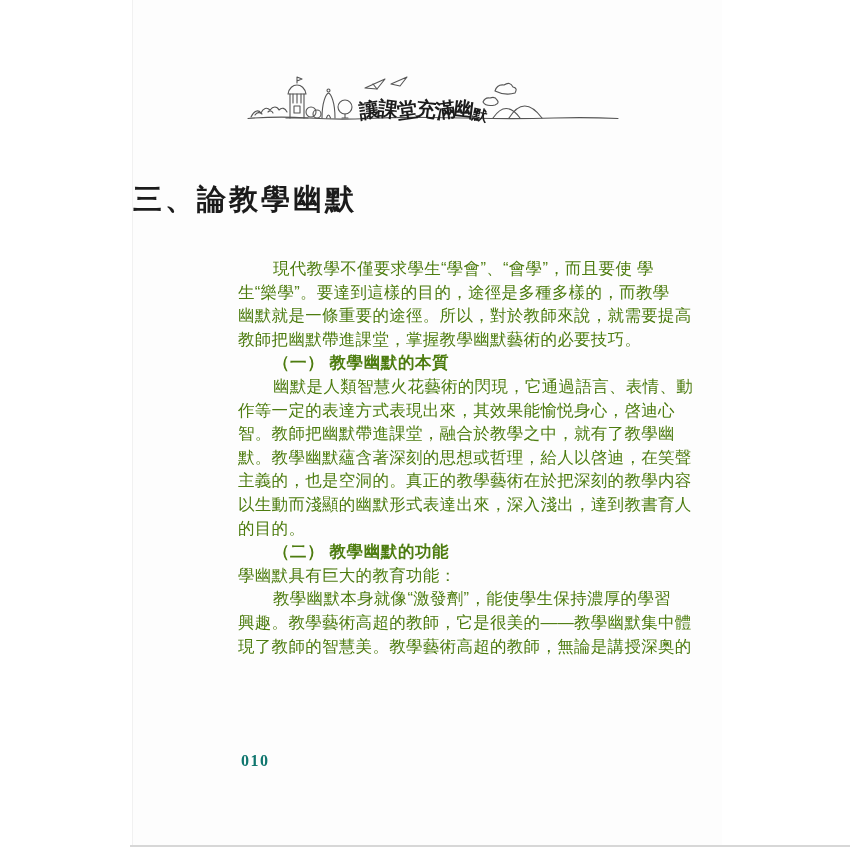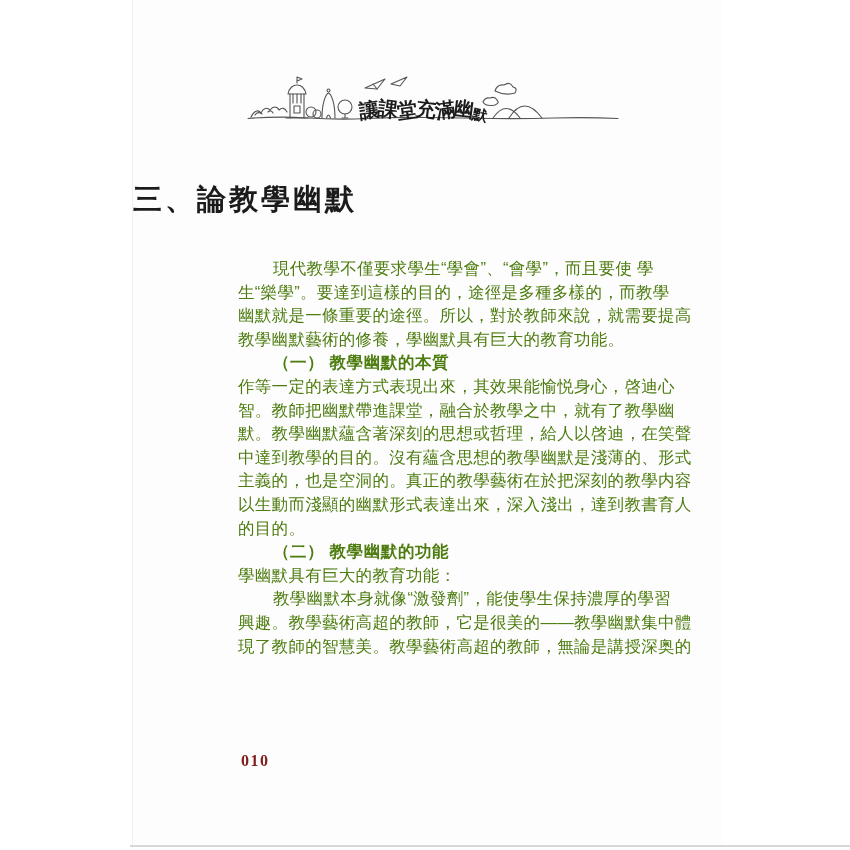--- a/index.html
+++ b/index.html
@@ -76,21 +76,21 @@
   .tline.heading { text-indent: 35px; font-weight: bold; letter-spacing: 0.6px; }
 
   
   .page-number {
     position: absolute;
     left: 108px; top: 752px;
     font-family: "Liberation Serif", serif;
     font-weight: bold;
     font-size: 16px;
     letter-spacing: 1.5px;
-    color: #7f1d1d;
+    color: #0f766e;
   }
 </style>
 </head>
 <body>
 
 <div class="scan-page">
 
   <div class="banner">
     <svg width="372" height="52" viewBox="0 0 372 52" fill="none" stroke="#555555" stroke-width="1.1" stroke-linecap="round" stroke-linejoin="round">
 
@@ -146,26 +146,26 @@
     </svg>
     <span class="banner-slogan"><span class="bch">讓</span><span class="bch">課</span><span class="bch">堂</span><span class="bch">充</span><span class="bch">滿</span><span class="bch">幽</span><span class="bch">默</span></span>
   </div>
 
   <div class="chapter-title">三、論教學幽默</div>
 
   <div class="body-text">
     <div class="tline indent">現代教學不僅要求學生“學會”、“會學”，而且要使 學</div>
     <div class="tline">生“樂學”。要達到這樣的目的，途徑是多種多樣的，而教學</div>
     <div class="tline">幽默就是一條重要的途徑。所以，對於教師來說，就需要提高</div>
-    <div class="tline">教學幽默藝術的修養，學幽默具有巨大的教育功能。</div>
+    <div class="tline">教師把幽默帶進課堂，掌握教學幽默藝術的必要技巧。</div>
     <div class="tline heading">（一） 教學幽默的本質</div>
+    <div class="tline indent">幽默是人類智慧火花藝術的閃現，它通過語言、表情、動</div>
     <div class="tline">作等一定的表達方式表現出來，其效果能愉悦身心，啓迪心</div>
     <div class="tline">智。教師把幽默帶進課堂，融合於教學之中，就有了教學幽</div>
     <div class="tline">默。教學幽默蘊含著深刻的思想或哲理，給人以啓迪，在笑聲</div>
-    <div class="tline">中達到教學的目的。沒有蘊含思想的教學幽默是淺薄的、形式</div>
     <div class="tline">主義的，也是空洞的。真正的教學藝術在於把深刻的教學内容</div>
     <div class="tline">以生動而淺顯的幽默形式表達出來，深入淺出，達到教書育人</div>
     <div class="tline">的目的。</div>
     <div class="tline heading">（二） 教學幽默的功能</div>
     <div class="tline">學幽默具有巨大的教育功能：</div>
     <div class="tline indent">教學幽默本身就像“激發劑”，能使學生保持濃厚的學習</div>
     <div class="tline">興趣。教學藝術高超的教師，它是很美的——教學幽默集中體</div>
     <div class="tline">現了教師的智慧美。教學藝術高超的教師，無論是講授深奥的</div>
   </div>
 

